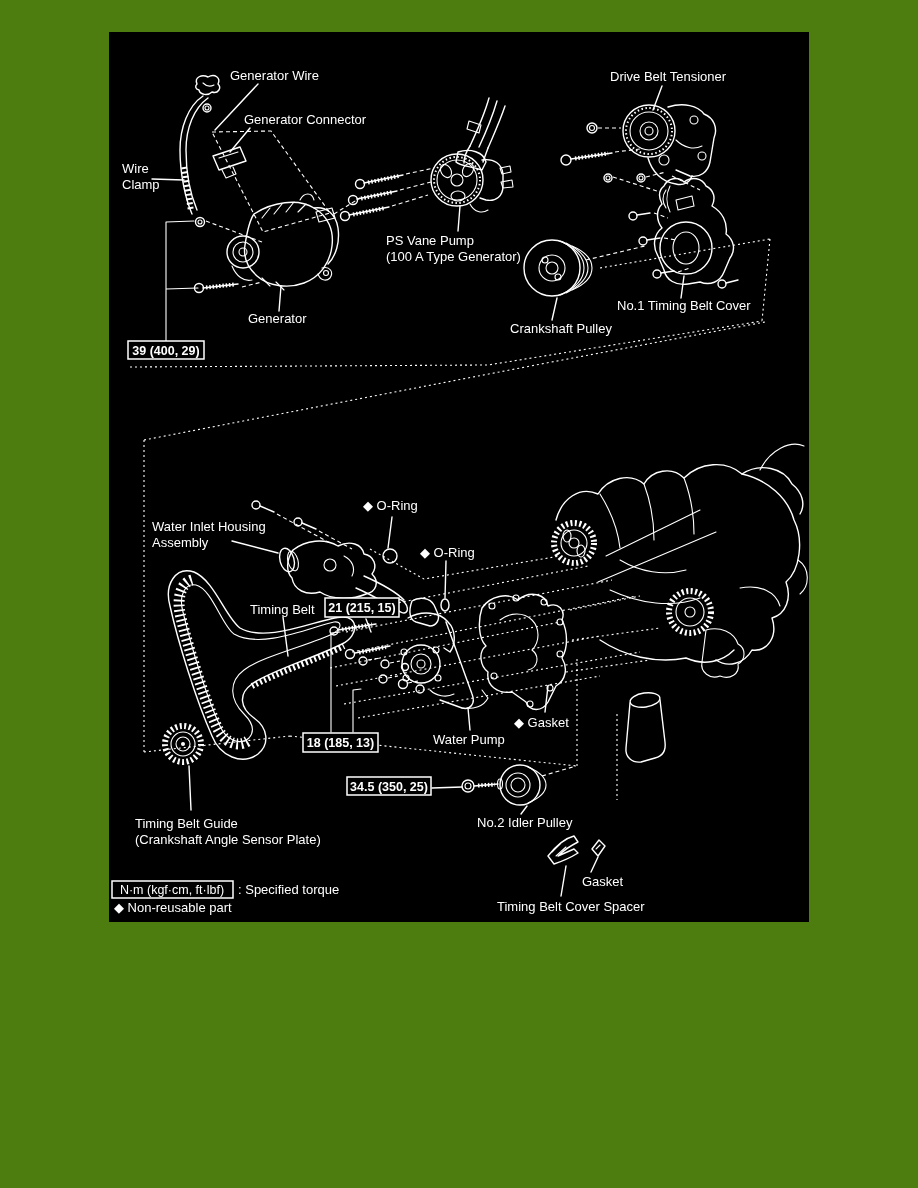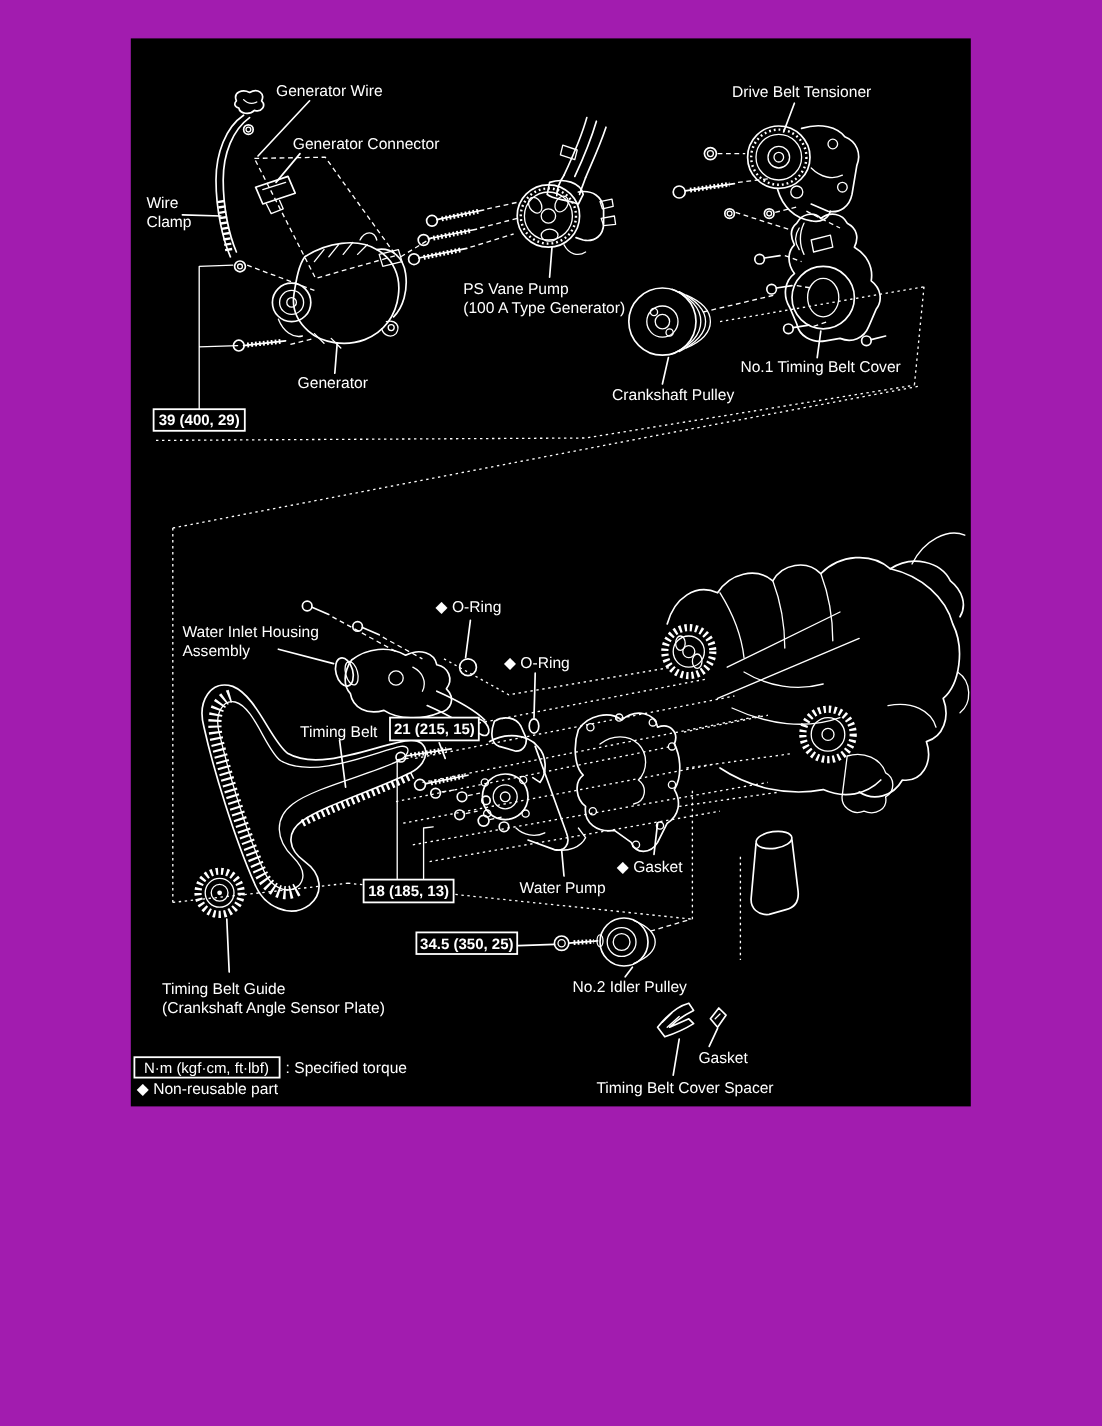--- a/index.html
+++ b/index.html
@@ -1,16 +1,16 @@
 <!DOCTYPE html>
 <html><head>
 <meta charset="utf-8">
 <style>
   html,body{margin:0;padding:0;background:#fff;}
-  .page{position:relative;width:918px;height:1188px;background:#a21caf;overflow:hidden;
+  .page{position:relative;width:918px;height:1188px;background:#4d7c0f;overflow:hidden;
         font-family:"Liberation Sans",sans-serif;}
   svg{position:absolute;left:0;top:0;}
   svg .art{stroke:#ffffff;fill:none;stroke-width:1.4;stroke-linecap:round;stroke-linejoin:round;}
   svg .thin{stroke-width:1.1;}
   svg .dash{stroke:#ffffff;fill:none;stroke-width:1.1;stroke-dasharray:4 3;}
   svg .fdash{stroke:#ffffff;fill:none;stroke-width:1.1;stroke-dasharray:2 3;}
   svg .teeth{stroke:#ffffff;fill:none;stroke-width:11;stroke-dasharray:1.8 3.2;}
   svg .teeth-s{stroke:#ffffff;fill:none;stroke-width:6;stroke-dasharray:2 2.5;}
   svg .rib{stroke:#ffffff;fill:none;stroke-width:2;stroke-dasharray:1.5 2.5;}
   svg .thread{stroke:#ffffff;fill:none;stroke-width:4;stroke-dasharray:1.5 1.8;}

